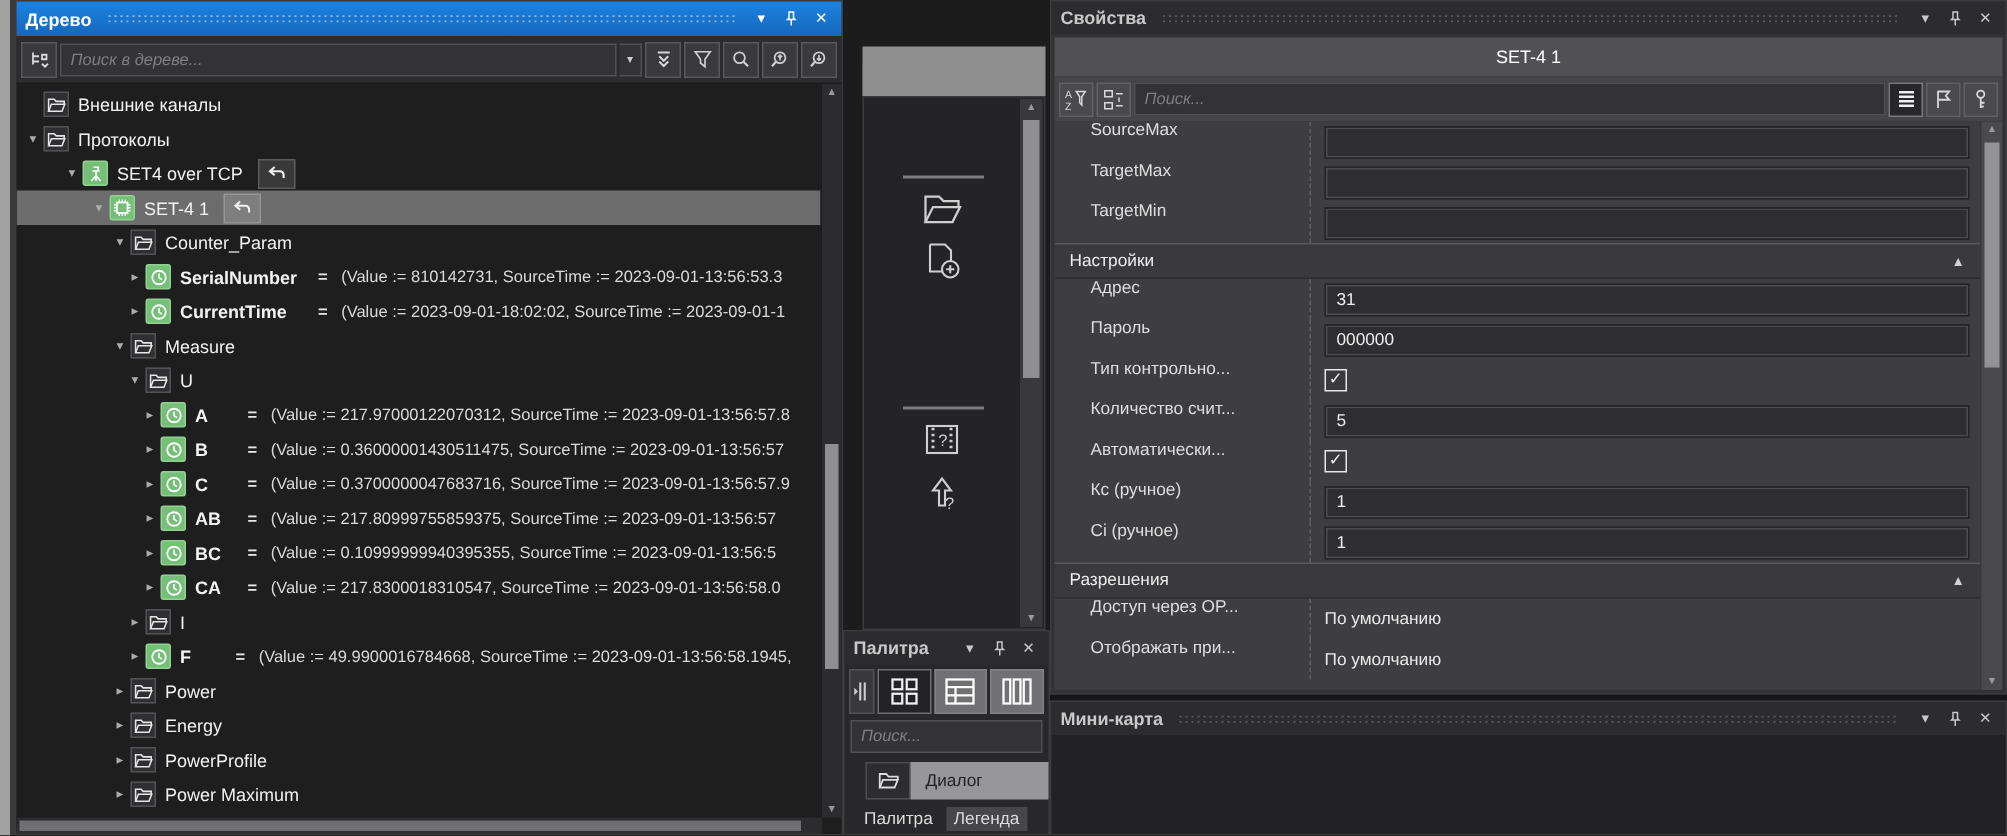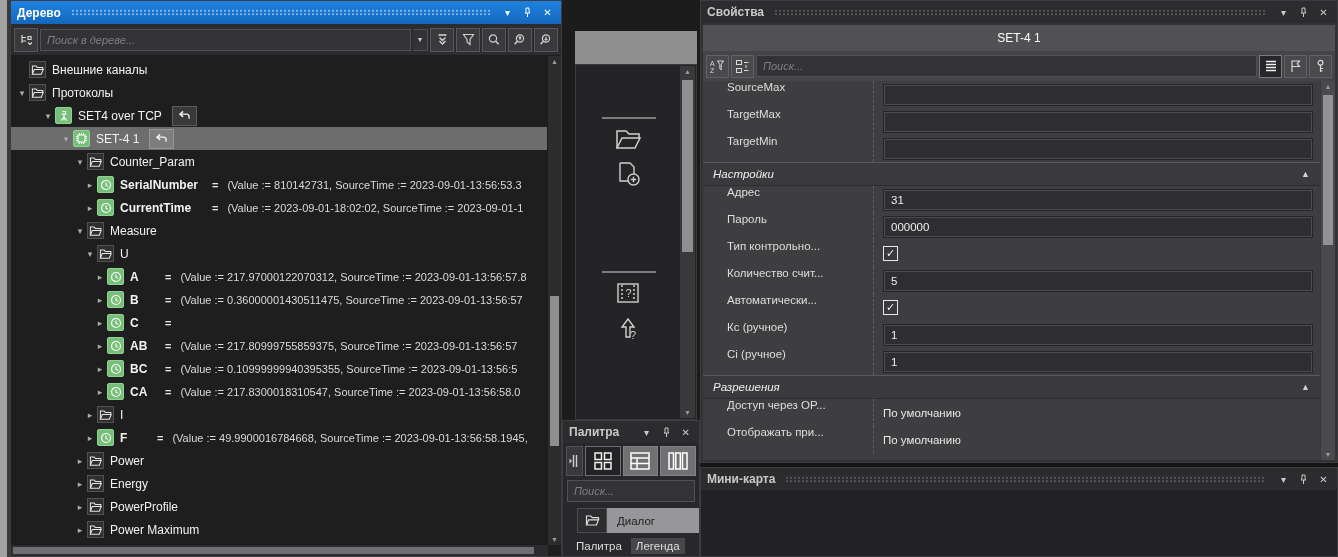--- a/index.html
+++ b/index.html
@@ -78,21 +78,21 @@
   .pbtn{width:23px;height:23px;box-sizing:border-box;background:#4a4a4d;border:1px solid #616163;display:flex;align-items:center;justify-content:center;}
   .pbtn.active{background:#27272a;border-color:#7a7a7c;}
   .props-grid{position:relative;flex:1;margin:0 2px 2px 2px;background:#3e3e40;overflow:hidden;}
   #prop-rows{position:absolute;left:0;top:0;right:15px;bottom:0;}
   .prow{display:flex;height:27px;}
   .plabel{flex:0 0 170px;width:170px;box-sizing:border-box;padding-left:24px;font-size:11.5px;color:#dedede;white-space:nowrap;overflow:hidden;}
   .pval{flex:1;height:100%;border-left:1px dashed #5e5e60;display:flex;align-items:center;padding:0 7px 0 9px;min-width:0;}
   .pinput{flex:1;height:20px;background:#2e2e30;border:1px solid #252527;box-shadow:inset 0 0 0 1px #4c4c4e;color:#efefef;font-size:11.5px;display:flex;align-items:center;padding:0 7px;min-width:0;}
   .pcheck{width:15px;height:15px;box-sizing:border-box;border:1px solid #e8e8e8;background:#3a3a3c;color:#f2f2f2;font-size:11px;line-height:13px;text-align:center;font-weight:bold;}
   .ptext{font-size:11.5px;color:#e9e9e9;}
-  .psection{height:22px;background:#3a3a3d;border-top:1px solid #59595b;border-bottom:1px solid #2d2d2f;display:flex;align-items:center;padding:0 10px;font-size:11.5px;color:#ededed;font-style:italic;}
+  .psection{height:22px;background:#3a3a3d;border-top:1px solid #59595b;border-bottom:1px solid #2d2d2f;display:flex;align-items:center;padding:0 10px;font-size:11.5px;color:#ededed;}
   .psec-arrow{margin-left:auto;font-size:9px;color:#d2d2d2;}
   .props-scroll{position:absolute;right:0;top:0;bottom:0;width:14px;background:#4a4a4c;border-left:1px solid #39393b;}
   .props-scroll .vthumb{background:#929294;}
   
   #minimap-panel{left:700px;top:467px;width:638px;height:90px;background:#242426;}
   .minimap-body{flex:1;background:#222224;}
   svg{display:block;}
 </style>
 </head>
 <body>
@@ -282,20 +282,21 @@
         <div class="tree-row" style="padding-left: 82px;">
           <span class="exp">▸</span>
           <span class="node-ico green">
             <svg width="12" height="12" viewBox="0 0 12 12">
               <circle cx="6" cy="6" r="4.5" stroke="#fff" fill="none" stroke-width="1.2"></circle>
               <path d="M6 3.4V6.2L8 7.4" stroke="#fff" fill="none" stroke-width="1.1"></path>
             </svg>
           </span>
           <span class="tlabel tname" style="width: 35px;">C</span>
           <span class="teq">=</span>
+          <span class="tval">(Value := 0.3700000047683716, SourceTime := 2023-09-01-13:56:57.9</span>
         </div>
         <div class="tree-row" style="padding-left: 82px;">
           <span class="exp">▸</span>
           <span class="node-ico green">
             <svg width="12" height="12" viewBox="0 0 12 12">
               <circle cx="6" cy="6" r="4.5" stroke="#fff" fill="none" stroke-width="1.2"></circle>
               <path d="M6 3.4V6.2L8 7.4" stroke="#fff" fill="none" stroke-width="1.1"></path>
             </svg>
           </span>
           <span class="tlabel tname" style="width: 35px;">AB</span>

